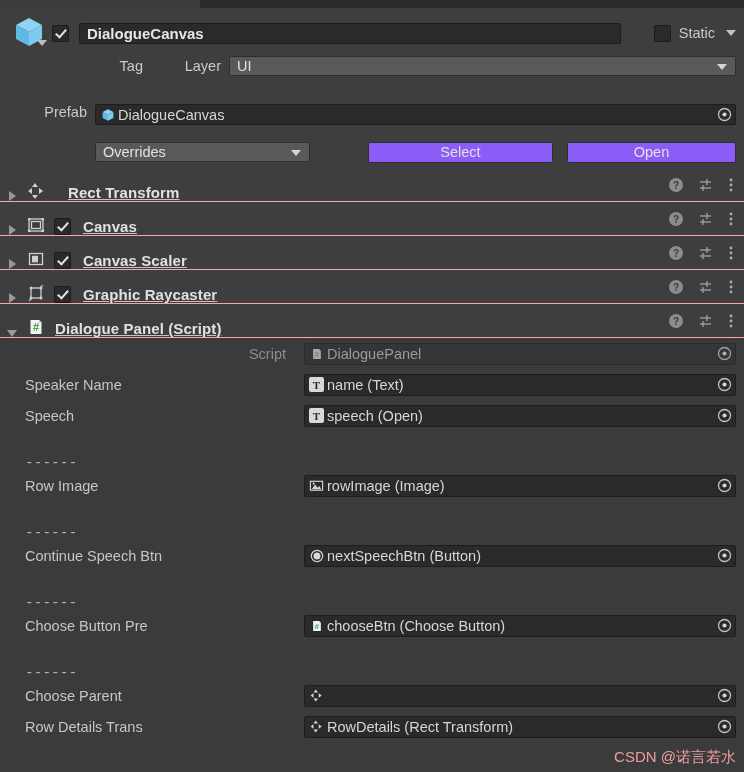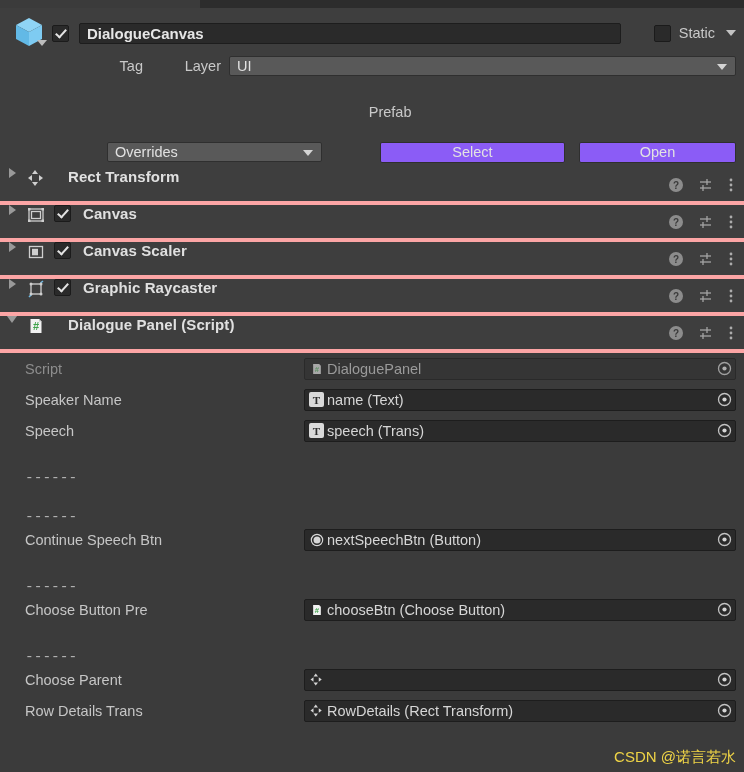--- a/index.html
+++ b/index.html
@@ -155,22 +155,20 @@
     border-left: 5px solid transparent;
     border-right: 5px solid transparent;
     border-top: 6px solid #d4d4d4;
   }
 
   .prefab-row {
     position: absolute;
     top: 96px; left: 0; right: 0;
     height: 26px;
     display: flex;
-    align-items: center;
-    flex-direction: column;
   }
   .prefab-lbl {
     width: 95px;
     text-align: right;
     padding-right: 8px;
     color: #c9c9c9;
     font-size: 14.5px;
     flex: 0 0 95px;
     box-sizing: border-box;
   }
@@ -196,21 +194,21 @@
     position: absolute;
     right: 1px; top: 0px;
     width: 19px; height: 19px;
     display: flex;
     align-items: center;
     justify-content: center;
   }
 
   .prefab-btn-row {
     position: absolute;
-    top: 132px; left: 12px; right: 0;
+    top: 132px; left: 0; right: 0;
     height: 24px;
     display: flex;
     align-items: center;
   }
   .btn {
     height: 21px;
     background: #8b5cf6;
     border: 1px solid #2f2f2f;
     border-radius: 2px;
     display: flex;
@@ -219,23 +217,24 @@
     color: #e2e2e2;
     font-size: 14.5px;
     box-sizing: border-box;
   }
 
   
   .comp {
     position: relative;
     height: 33px;
     background: #3e3e3e;
-    border-bottom: 4px solid #fca5a5;
-    display: flex;
-    align-items: flex-start;
+    border-bottom: 1px solid #fca5a5;
+    display: flex;
+    align-items: flex-end;
+    text-decoration: underline;
   }
   .foldout {
     flex: 0 0 24px;
     display: flex;
     align-items: center;
     justify-content: center;
   }
   .tri-right {
     width: 0; height: 0;
     border-top: 5px solid transparent;
@@ -284,21 +283,21 @@
   }
   .prop-label {
     width: 286px;
     padding-left: 25px;
     color: #c6c6c6;
     font-size: 14.5px;
     box-sizing: border-box;
     flex: 0 0 286px;
     white-space: nowrap;
   }
-  .prop-label.dim { color: #8d8d8d; }
+  .prop-label.dim { color: #8d8d8d; text-align: right; }
   .prop-field {
     position: absolute;
     left: 304px;
     right: 8px;
     height: 22px;
   }
   .objfield.full {
     width: 100%;
     height: 22px;
   }
@@ -329,21 +328,21 @@
     color: #2b2b2b;
     font-size: 11px;
     font-weight: bold;
     font-family: "Liberation Serif", serif;
   }
 
   .watermark {
     position: absolute;
     right: 8px;
     bottom: 5px;
-    color: #fde047;
+    color: #fca5a5;
     font-size: 15px;
     opacity: 0.92;
     white-space: nowrap;
     pointer-events: none;
   }
 </style>
 </head>
 <body>
 
 <div id="root">
@@ -587,21 +586,21 @@
       <span class="foldout">
           <span class="tri-down"></span>
         </span>
       <span class="comp-icon">
         <svg width="20" height="20" viewBox="0 0 20 20">
           <path d="M4.5 3 H13 L15.5 5.5 V17 H4.5 Z" fill="#f2f2f2"></path>
           <path d="M13 3 L15.5 5.5 H13 Z" fill="#c8c8c8"></path>
           <text x="10" y="14" font-size="11" font-family="Liberation Sans" font-weight="bold" fill="#3fa34b" text-anchor="middle">#</text>
         </svg>
       </span>
-      <span class="comp-title" style="margin-left:20px;">Dialogue Panel (Script)</span>
+      <span class="comp-title" style="margin-left:7px;">Dialogue Panel (Script)</span>
       <span class="comp-right">
         <span class="ic">
           <svg width="16" height="16" viewBox="0 0 16 16">
               <circle cx="8" cy="8" r="7" fill="#9a9a9a"></circle>
               <text x="8" y="12" font-size="10" font-family="Liberation Sans" font-weight="bold" fill="#3b3b3b" text-anchor="middle">?</text>
             </svg>
         </span>
         <span class="ic">
           <svg width="16" height="16" viewBox="0 0 16 16" stroke="#b5b5b5" stroke-width="1.3" fill="none">
             <line x1="2" y1="5" x2="13" y2="5"></line>
@@ -657,36 +656,57 @@
             </span>
           </div>
         </div>
       </div>
 
       <div class="prop-row">
         <div class="prop-label">Speech</div>
         <div class="prop-field">
           <div class="objfield full">
             <span class="badge text">T</span>
-            <span class="of-label">speech (Trans)</span>
+            <span class="of-label">speech (Open)</span>
             <span class="picker">
               <svg width="15" height="15" viewBox="0 0 15 15">
                 <circle cx="7.5" cy="7.5" r="6" fill="none" stroke="#c2c2c2" stroke-width="1.3"></circle>
                 <circle cx="7.5" cy="7.5" r="2.1" fill="#d6d6d6"></circle>
               </svg>
             </span>
           </div>
         </div>
       </div>
 
       <div class="gap-row"></div>
       <div class="sep-row">
         <span class="sep-dashes">------</span>
       </div>
 
+      <div class="prop-row">
+        <div class="prop-label">Row Image</div>
+        <div class="prop-field">
+          <div class="objfield full">
+            <span class="badge">
+              <svg width="15" height="15" viewBox="0 0 16 16">
+                <rect x="1.5" y="3.5" width="13" height="9.5" fill="none" stroke="#d6d6d6" stroke-width="1.2"></rect>
+                <polygon points="3,12 6.5,7 9,10.5 11,8.5 13,12" fill="#d6d6d6"></polygon>
+                <circle cx="5" cy="6" r="1.1" fill="#d6d6d6"></circle>
+              </svg>
+            </span>
+            <span class="of-label">rowImage (Image)</span>
+            <span class="picker">
+              <svg width="15" height="15" viewBox="0 0 15 15">
+                <circle cx="7.5" cy="7.5" r="6" fill="none" stroke="#c2c2c2" stroke-width="1.3"></circle>
+                <circle cx="7.5" cy="7.5" r="2.1" fill="#d6d6d6"></circle>
+              </svg>
+            </span>
+          </div>
+        </div>
+      </div>
 
       <div class="gap-row"></div>
       <div class="sep-row">
         <span class="sep-dashes">------</span>
       </div>
 
       <div class="prop-row">
         <div class="prop-label">Continue Speech Btn</div>
         <div class="prop-field">
           <div class="objfield full">

